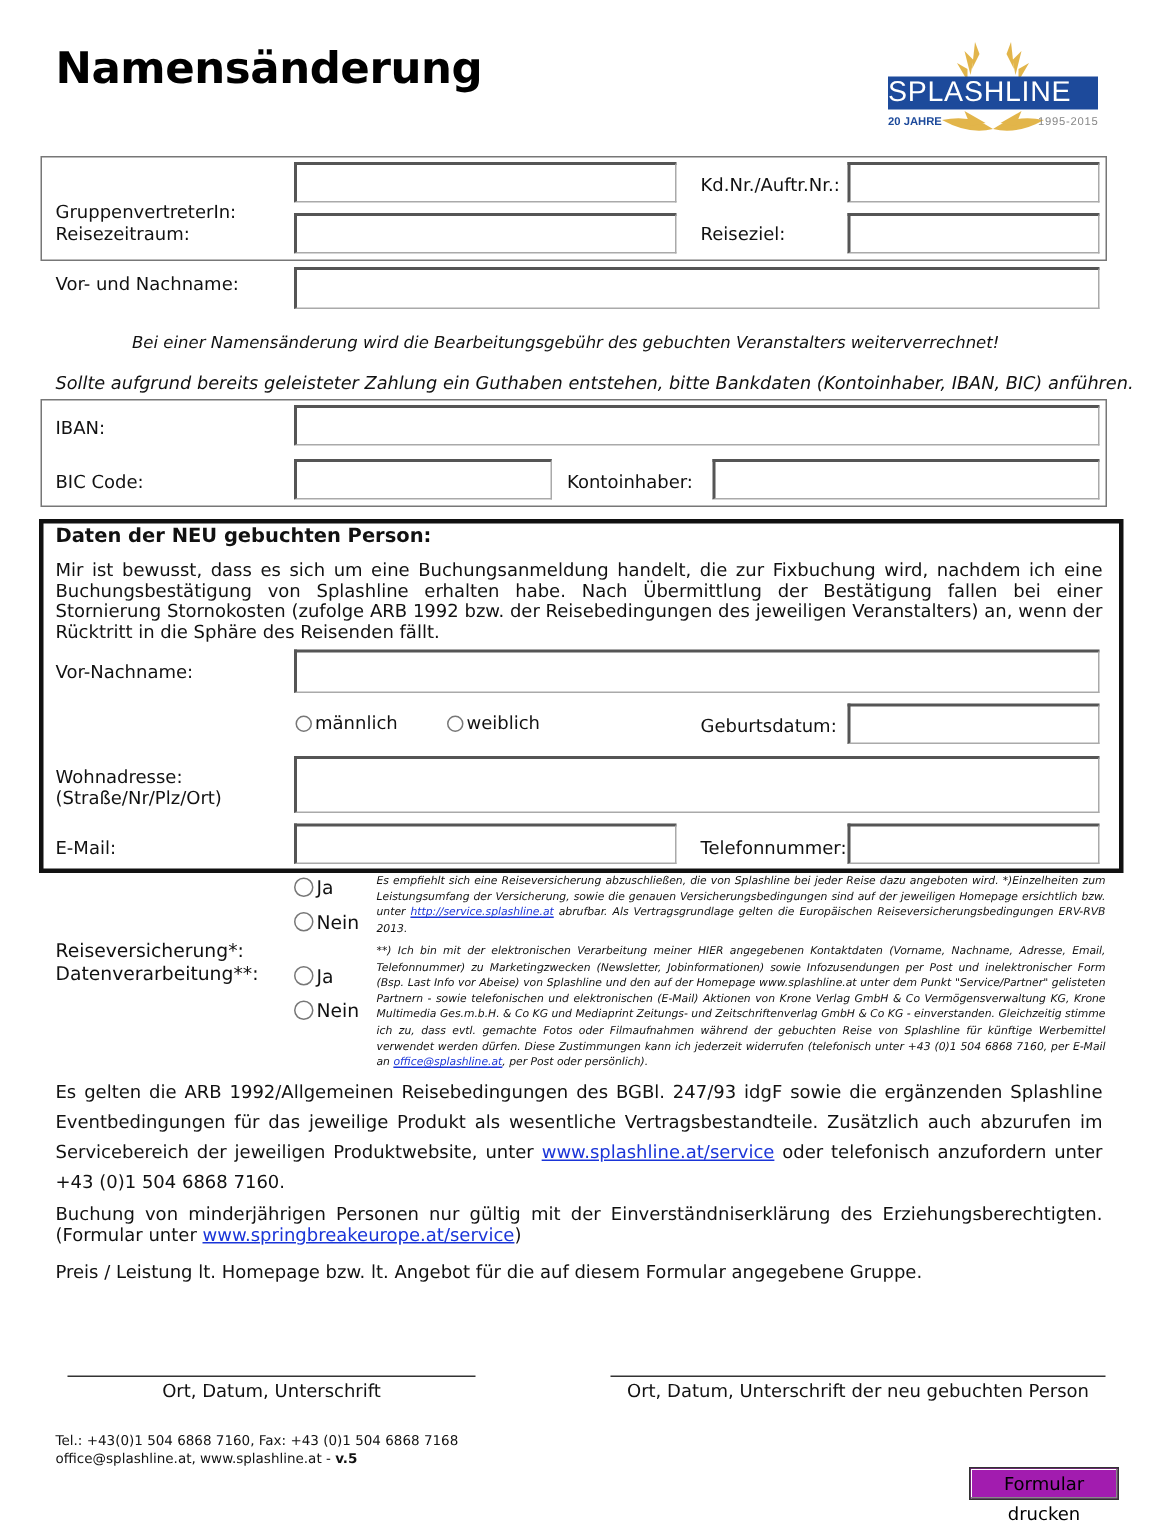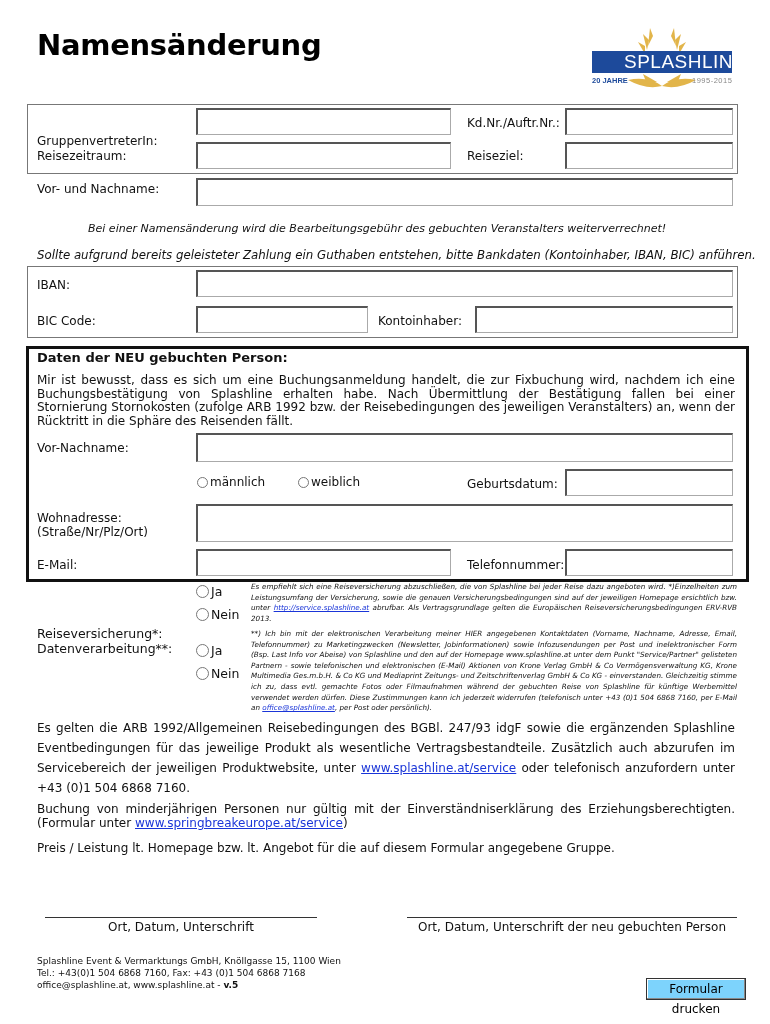--- a/index.html
+++ b/index.html
@@ -17,21 +17,21 @@
   .radio .circ { width: 11px; height: 11px; border: 1px solid #777; border-radius: 50%; margin-right: 2px; background: #fff; display: inline-block; }
   .radio.big { font-size: 12.5px; }
   .radio.big .circ { width: 13px; height: 13px; }
   .small-note { position: absolute; font-size: 7.2px; font-style: italic; line-height: 10.6px; color: #111; text-align: justify; }
   .small-note a, .para a { color: #1a35d8; text-decoration: underline; }
   .para { position: absolute; font-size: 12px; line-height: 20px; text-align: justify; color: #111; }
   .para.tight { line-height: 14px; }
   .sigline { position: absolute; border-top: 1px solid #333; }
   .siglbl { position: absolute; font-size: 12px; text-align: center; }
   .footer { position: absolute; left: 37px; top: 955px; font-size: 9px; line-height: 12px; color: #111; }
-  .print-btn { position: absolute; left: 646px; top: 978px; width: 100px; height: 22px; background: #7dd3fc; border: 1px solid #333; box-shadow: inset -1px -1px 0 #888, inset 1px 1px 0 #fff; font-size: 12px; font-family: "DejaVu Sans", sans-serif; text-align: center; line-height: 20px; cursor: pointer; }
+  .print-btn { position: absolute; left: 646px; top: 978px; width: 100px; height: 22px; background: #a21caf; border: 1px solid #333; box-shadow: inset -1px -1px 0 #888, inset 1px 1px 0 #fff; font-size: 12px; font-family: "DejaVu Sans", sans-serif; text-align: center; line-height: 20px; cursor: pointer; }
 </style>
 </head>
 <body>
 
 <div class="abs title">Namensänderung</div>
 <div class="abs logo">
   <svg width="148" height="70" viewBox="0 0 148 70">
     <g fill="#e2b54a">
       <path d="M62 4 l3 8 l-5 10 z"></path>
         <path d="M55 10 l6 6 l-2 10 z"></path>
@@ -39,21 +39,21 @@
       <path d="M86 4 l-3 8 l5 10 z"></path>
         <path d="M93 10 l-6 6 l2 10 z"></path>
         <path d="M98 18 l-7 4 l0 8 z"></path>
       <path d="M40 56 q20 -4 34 6 q-16 4 -34 -6 z"></path>
         <path d="M108 56 q-20 -4 -34 6 q16 4 34 -6 z"></path>
       <path d="M55 50 l14 8 l-10 2 z"></path>
         <path d="M93 50 l-14 8 l10 2 z"></path>
     </g>
     <rect x="4" y="27" width="140" height="22" fill="#1d4a9b"></rect>
   </svg>
-  <div class="abs" style="left:4px;top:27px;width:140px;height:22px;color:#fff;font-size:19px;font-family:'Liberation Sans',sans-serif;line-height:22px;letter-spacing:0.5px;padding-left:32px;">SPLASHLINE</div>
+  <div class="abs" style="left:4px;top:27px;width:140px;height:22px;color:#fff;font-size:19px;font-family:'Liberation Sans',sans-serif;line-height:22px;letter-spacing:0.5px;">SPLASHLINE</div>
   <div class="abs" style="left:4px;top:52px;font-size:7.5px;font-weight:bold;color:#1d4a9b;font-family:'Liberation Sans',sans-serif;">20 JAHRE</div>
   <div class="abs" style="left:104px;top:52px;font-size:7.5px;color:#888;font-family:'Liberation Sans',sans-serif;letter-spacing:0.5px;">1995-2015</div>
 </div>
 
 <div class="box" style="left:27px;top:104px;width:711px;height:70px;"></div>
 <div class="lbl" style="left:37px;top:114px;margin-top:20px;">GruppenvertreterIn:</div>
 <div class="fld" style="left:196px;top:108px;width:255px;height:27px;"></div>
 <div class="lbl" style="left:467px;top:116px;">Kd.Nr./Auftr.Nr.:</div>
 <div class="fld" style="left:565px;top:108px;width:168px;height:27px;"></div>
 <div class="lbl" style="left:37px;top:149px;">Reisezeitraum:</div>
@@ -133,18 +133,17 @@
   <span>Buchung von minderjährigen Personen nur gültig mit der Einverständniserklärung des Erziehungsberechtigten. (Formular unter </span><a>www.springbreakeurope.at/service</a><span>)</span>
 </div>
 <div class="para" style="left:37px;top:838px;width:698px;">Preis / Leistung lt. Homepage bzw. lt. Angebot für die auf diesem Formular angegebene Gruppe.</div>
 
 <div class="sigline" style="left:45px;top:917px;width:272px;"></div>
 <div class="siglbl" style="left:45px;top:920px;width:272px;">Ort, Datum, Unterschrift</div>
 <div class="sigline" style="left:407px;top:917px;width:330px;"></div>
 <div class="siglbl" style="left:407px;top:920px;width:330px;">Ort, Datum, Unterschrift der neu gebuchten Person</div>
 
 <div class="footer">
-  <div>Splashline Event &amp; Vermarktungs GmbH, Knöllgasse 15, 1100 Wien</div>
   <div>Tel.: +43(0)1 504 6868 7160, Fax: +43 (0)1 504 6868 7168</div>
   <div><span>office@splashline.at, www.splashline.at - </span><b>v.5</b></div>
 </div>
 
 <button class="print-btn">Formular drucken</button>
 
 </body></html>

